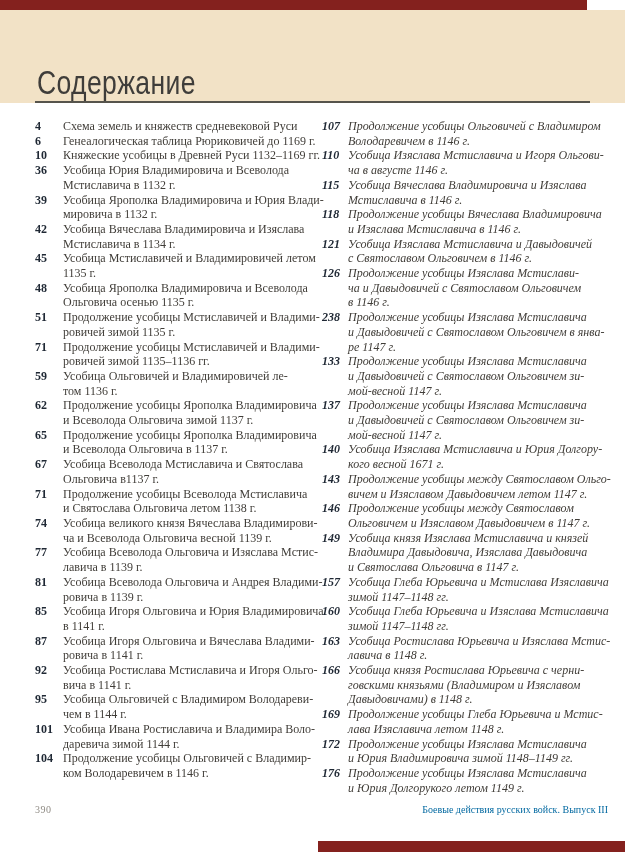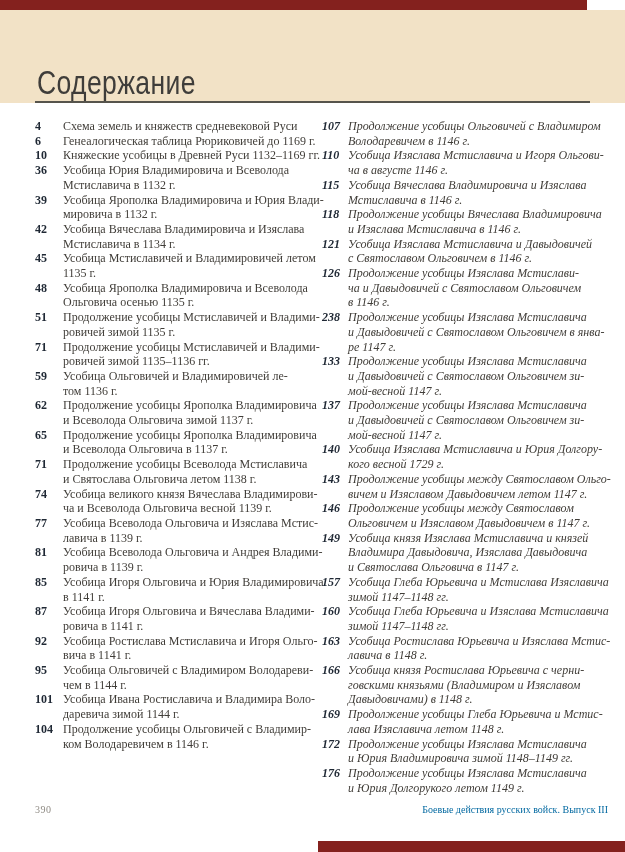--- a/index.html
+++ b/index.html
@@ -121,20 +121,25 @@
         <span class="num">62</span>
         <div class="line">Продолжение усобицы Ярополка Владимировича</div>
         <div class="line">и Всеволода Ольговича зимой 1137 г.</div>
       </div>
       <div class="entry">
         <span class="num">65</span>
         <div class="line">Продолжение усобицы Ярополка Владимировича</div>
         <div class="line">и Всеволода Ольговича в 1137 г.</div>
       </div>
       <div class="entry">
+        <span class="num">67</span>
+        <div class="line">Усобица Всеволода Мстиславича и Святослава</div>
+        <div class="line">Ольговича в1137 г.</div>
+      </div>
+      <div class="entry">
         <span class="num">71</span>
         <div class="line">Продолжение усобицы Всеволода Мстиславича</div>
         <div class="line">и Святослава Ольговича летом 1138 г.</div>
       </div>
       <div class="entry">
         <span class="num">74</span>
         <div class="line">Усобица великого князя Вячеслава Владимирови-</div>
         <div class="line">ча и Всеволода Ольговича весной 1139 г.</div>
       </div>
       <div class="entry">
@@ -224,21 +229,21 @@
       </div>
       <div class="entry">
         <span class="num">137</span>
         <div class="line">Продолжение усобицы Изяслава Мстиславича</div>
         <div class="line">и Давыдовичей с Святославом Ольговичем зи-</div>
         <div class="line">мой-весной 1147 г.</div>
       </div>
       <div class="entry">
         <span class="num">140</span>
         <div class="line">Усобица Изяслава Мстиславича и Юрия Долгору-</div>
-        <div class="line">кого весной 1729 г.</div>
+        <div class="line">кого весной 1671 г.</div>
       </div>
       <div class="entry">
         <span class="num">143</span>
         <div class="line">Продолжение усобицы между Святославом Ольго-</div>
         <div class="line">вичем и Изяславом Давыдовичем летом 1147 г.</div>
       </div>
       <div class="entry">
         <span class="num">146</span>
         <div class="line">Продолжение усобицы между Святославом</div>
         <div class="line">Ольговичем и Изяславом Давыдовичем в 1147 г.</div>

